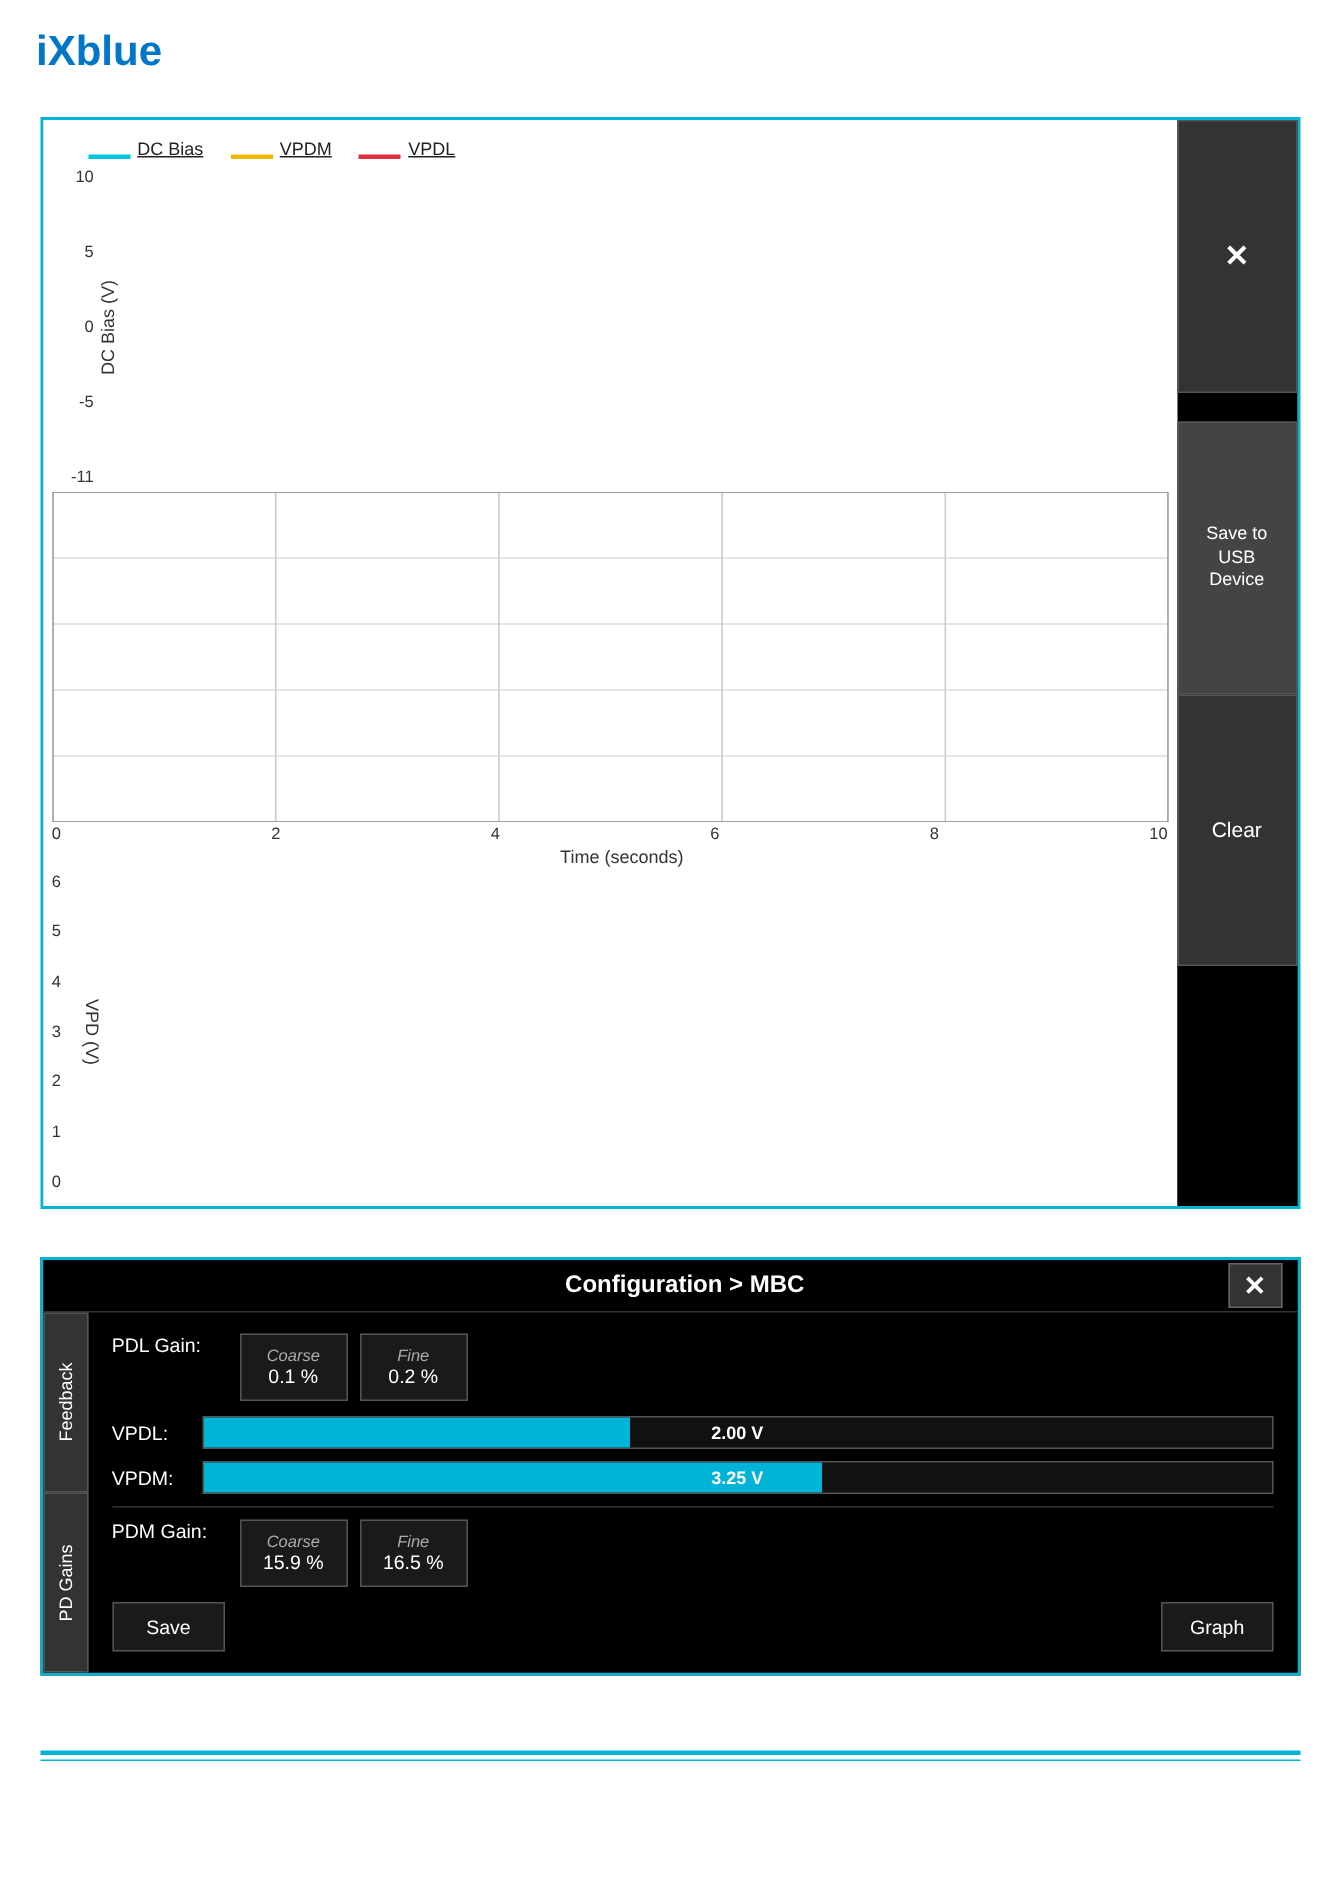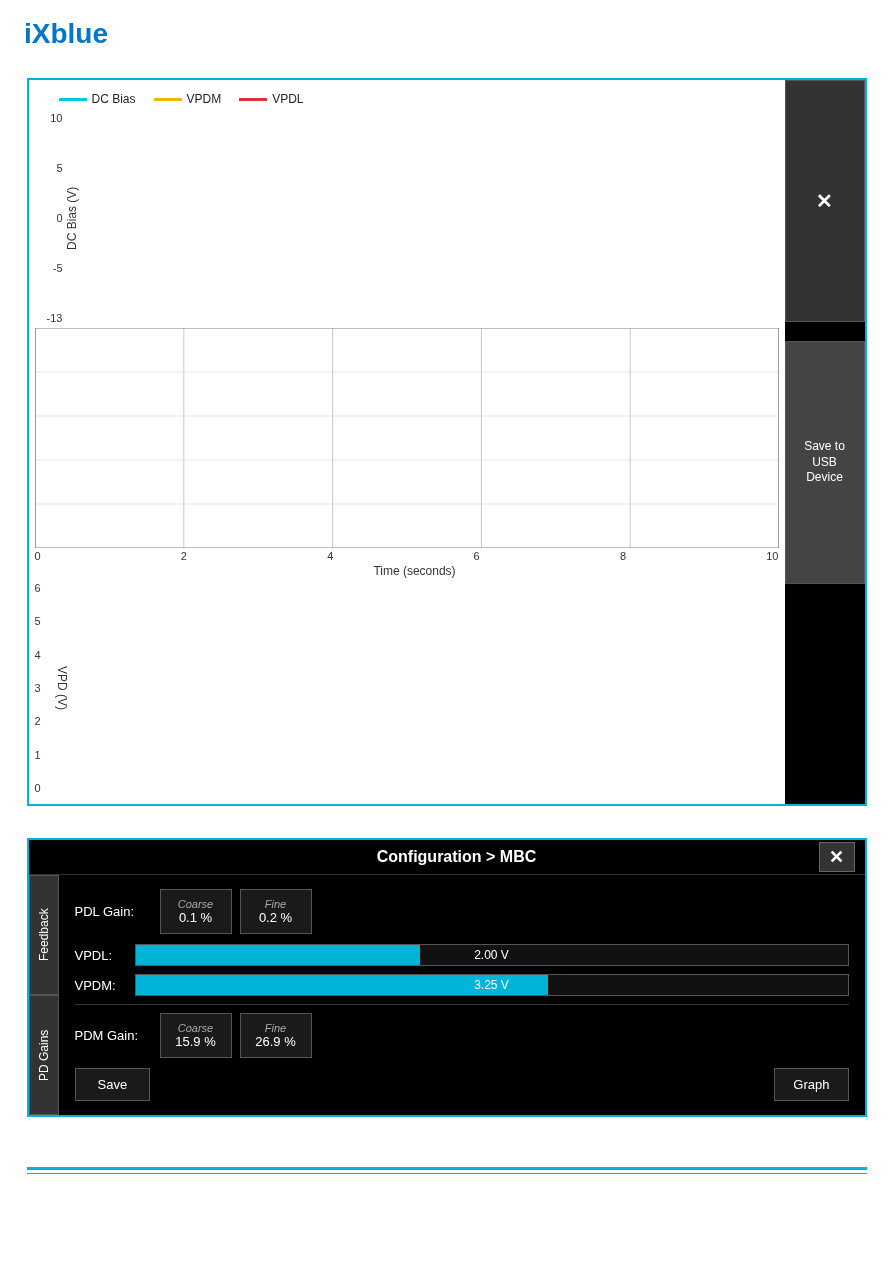--- a/index.html
+++ b/index.html
@@ -41,22 +41,23 @@
       display: flex;
       flex-direction: row;
       align-items: center;
       gap: 18px;
       font-size: 12px;
       padding: 4px 8px 2px 24px;
       color: #222;
     }
     .legend-item {
       display: flex;
-      align-items: center;
+      align-items: flex-end;
       gap: 5px;
+      text-decoration: underline;
     }
     .legend-line {
       width: 28px;
       height: 3px;
       display: inline-block;
     }
 
     .chart-wrapper {
       display: flex;
       flex-direction: column;
@@ -231,21 +232,20 @@
     
     .config-main {
       flex: 1;
       padding: 14px 16px 14px 16px;
       background: #000;
     }
 
     .config-row {
       display: flex;
       flex-direction: row;
-      align-items: center;
       gap: 10px;
       margin-bottom: 10px;
     }
     .config-label {
       color: #fff;
       font-size: 13px;
       min-width: 75px;
     }
     .config-btn-pair {
       display: flex;
@@ -299,21 +299,21 @@
       background: #00b4d8;
     }
     .slider-bar-text {
       position: absolute;
       top: 0; left: 0; right: 0; bottom: 0;
       display: flex;
       align-items: center;
       justify-content: center;
       color: #fff;
       font-size: 12px;
-      font-weight: normal;
+      font-weight: bold;
     }
 
     
     .config-bottom-row {
       display: flex;
       flex-direction: row;
       align-items: center;
       justify-content: space-between;
       margin-top: 6px;
     }
@@ -375,21 +375,21 @@
     </div>
 
     <div class="chart-wrapper">
 
       <div style="display:flex;flex-direction:row;align-items:center;">
         <div style="display:flex;flex-direction:column;justify-content:space-between;height:220px;padding:4px 0;font-size:11px;color:#333;text-align:right;min-width:28px;">
           <span>10</span>
           <span>5</span>
           <span>0</span>
           <span>-5</span>
-          <span>-13</span>
+          <span>-11</span>
         </div>
         <div class="y-axis-label-left" style="height:220px;">DC Bias (V)</div>
       </div>
 
       <div class="chart-inner">
         <div class="chart-grid-container">
           <svg class="chart-svg" viewBox="0 0 480 220" preserveAspectRatio="none">
 
             <line x1="0" y1="0" x2="480" y2="0" stroke="#ccc" stroke-width="0.7"></line>
             <line x1="0" y1="44" x2="480" y2="44" stroke="#ccc" stroke-width="0.7"></line>
@@ -435,20 +435,21 @@
         <div class="y-axis-label-right" style="height:220px;">VPD (V)</div>
       </div>
     </div>
   </div>
 
   <div class="graph-buttons">
     <button class="graph-btn close-btn">✕</button>
     <button class="graph-btn save-btn" style="white-space:pre-line;">Save to
 USB
 Device</button>
+    <button class="graph-btn clear-btn">Clear</button>
     <div style="flex:1;background:#000;"></div>
   </div>
 </div>
 
 <div class="config-section" style="margin-top:32px;">
 
   <div class="config-header">
     <span class="config-header-title">Configuration &gt; MBC</span>
     <button class="config-close-btn">✕</button>
   </div>
@@ -496,21 +497,21 @@
 
       <div class="config-row">
         <span class="config-label">PDM Gain:</span>
         <div class="config-btn-pair">
           <button class="config-value-btn">
             <span class="btn-label">Coarse</span>
             <span class="btn-value">15.9 %</span>
           </button>
           <button class="config-value-btn">
             <span class="btn-label">Fine</span>
-            <span class="btn-value">26.9 %</span>
+            <span class="btn-value">16.5 %</span>
           </button>
         </div>
       </div>
 
       <div class="config-bottom-row">
         <button class="config-save-btn">Save</button>
         <button class="config-graph-btn">Graph</button>
       </div>
     </div>
   </div>

